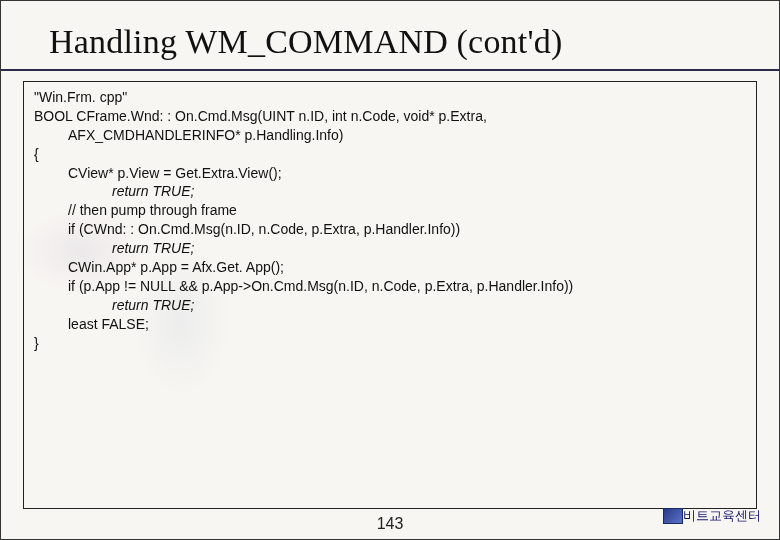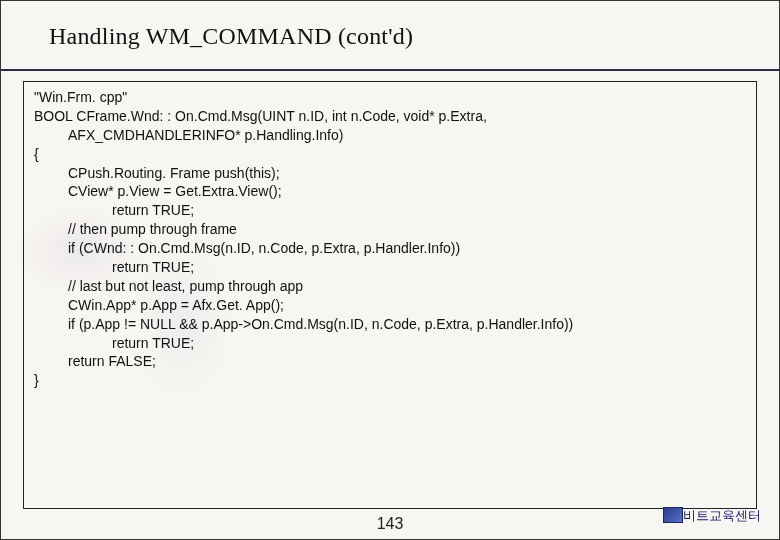--- a/index.html
+++ b/index.html
@@ -17,21 +17,21 @@
   .slide {
     width: 100%;
     height: 100%;
     position: relative;
     background:
       radial-gradient(ellipse 90px 60px at 80px 250px, rgba(180,170,200,0.18), transparent 70%),
       radial-gradient(ellipse 70px 110px at 180px 320px, rgba(160,180,200,0.14), transparent 70%),
       #f8f6f2;
   }
   .title {
-    font-size: 24px;
+    font-size: 34px;
     padding: 22px 0 4px 48px;
     color: #111;
     letter-spacing: 0.2px;
   }
   .rule {
     position: absolute;
     left: 0; right: 0;
     height: 2px;
     background: #2a2a4a;
   }
@@ -47,40 +47,40 @@
     box-sizing: border-box;
     font-family: Arial, Helvetica, sans-serif;
     font-size: 14px;
     line-height: 1.35;
     color: #111;
     background: transparent;
     overflow: hidden;
   }
   .code-box .ln { white-space: pre; }
   .ind1 { padding-left: 34px; }
-  .ind2 { padding-left: 78px; }
+  .ind2 { padding-left: 78px; font-style: italic; }
   .b { font-weight: normal; }
   .page-num {
     position: absolute;
     bottom: 6px;
     left: 0; right: 0;
     text-align: center;
     font-size: 16px;
     font-family: Arial, sans-serif;
     color: #222;
   }
   .brand {
     position: absolute;
     right: 18px;
     bottom: 14px;
     font-size: 13px;
     font-family: "Malgun Gothic", Arial, sans-serif;
     color: #14146a;
     display: flex;
-    align-items: flex-start;
+    align-items: center;
   }
   .brand .logo {
     width: 18px; height: 14px;
     background: linear-gradient(135deg,#2a3a8a,#5a72c8);
     border: 1px solid #1a2860;
   }
   .quote { font-family: Arial, sans-serif; }
 </style>
 </head>
 <body>
@@ -92,39 +92,37 @@
 
   <div class="code-box">
     <div class="ln quote">"Win.Frm. cpp"</div>
 
     <div class="ln"><span>BOOL </span><span class="b">CFrame.Wnd: : On.Cmd.Msg</span><span>(UINT n.ID, int n.Code, void* p.Extra,</span></div>
 
     <div class="ln ind1">AFX_CMDHANDLERINFO* p.Handling.Info)</div>
 
     <div class="ln">{</div>
 
-    <div class="ln ind1">CPush.Routing. Frame push(this);</div>
 
     <div class="ln ind1"><span>CView* p.View = </span><span class="b">Get.Extra.View</span><span>();</span></div>
 
 
     <div class="ln ind2">return TRUE;</div>
     <div class="ln ind1">// then pump through frame</div>
 
     <div class="ln ind1"><span>if (</span><span class="b">CWnd: : On.Cmd.Msg</span><span>(n.ID, n.Code, p.Extra, p.Handler.Info))</span></div>
 
     <div class="ln ind2">return TRUE;</div>
-    <div class="ln ind1">// last but not least, pump through app</div>
 
     <div class="ln ind1"><span>CWin.App* p.App = </span><span class="b">Afx.Get. App</span><span>();</span></div>
 
     <div class="ln ind1"><span>if (p.App != NULL &amp;&amp; </span><span class="b">p.App-&gt;On.Cmd.Msg</span><span>(n.ID, n.Code, p.Extra, p.Handler.Info))</span></div>
 
     <div class="ln ind2">return TRUE;</div>
-    <div class="ln ind1">return FALSE;</div>
+    <div class="ln ind1">least FALSE;</div>
     <div class="ln">}</div>
   </div>
 
   <div class="page-num">143</div>
 
   <div class="brand">
     <span class="logo"></span>
     <span>비트교육센터</span>
   </div>
 

